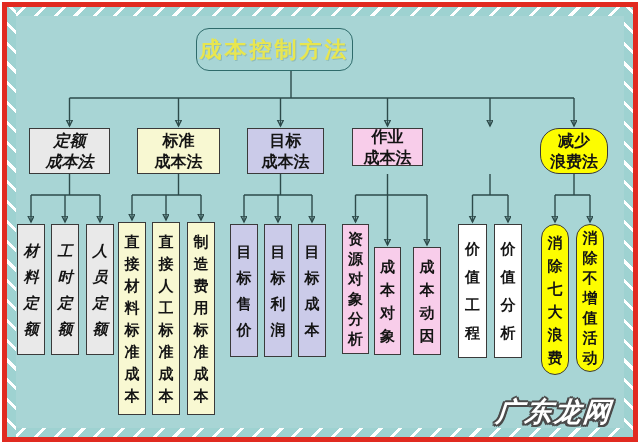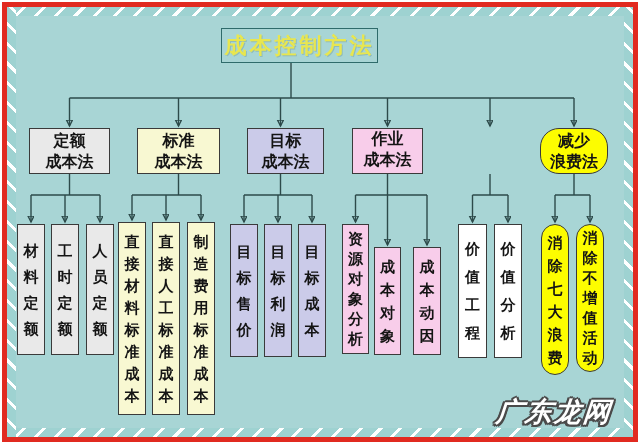--- a/index.html
+++ b/index.html
@@ -45,21 +45,21 @@
     border: 1px solid #2f6b6b;
     color: #e8e64f;
     font-size: 22px;
     letter-spacing: 3px;
     text-shadow: 1px 1px 0 #8fbcbc;
   }
   .branch { font-size: 16px; line-height: 21px; white-space: pre-line; }
   .leaf { flex-direction: column; font-size: 15px; }
   .leaf div { height: var(--lh, 24px); line-height: var(--lh, 24px); }
 
-  .fill-quota    { background: #e9e9e9; }
+  .fill-quota    { background: #e9e9e9; font-style: italic; }
   .fill-standard { background: #f8f8d2; }
   .fill-target   { background: #cbcbe9; }
   .fill-activity { background: #f8cdea; }
   .fill-value    { background: #ffffff; }
   .fill-waste    { background: #fdfd00; border-radius: 19px; }
 
   .watermark {
     position: absolute;
     right: 28px;
     bottom: 14px;
@@ -134,29 +134,29 @@
     <path d="M472.5 195 H508"></path>
     <path d="M472.5 195 V222" marker-end="url(#arr)"></path>
     <path d="M508 195 V222" marker-end="url(#arr)"></path>
 
     <path d="M574 174 V195"></path>
     <path d="M555 195 H590"></path>
     <path d="M555 195 V222" marker-end="url(#arr)"></path>
     <path d="M590 195 V222" marker-end="url(#arr)"></path>
   </svg>
 
-  <div class="node root-node" style="left:221px; top:28px; width:157px; height:35px;">成本控制方法</div>
+  <div class="node root-node" style="left:196px; top:28px; width:157px; height:43px;border-radius:13px;">成本控制方法</div>
 
   <div class="node branch fill-quota" style="left:29px; top:128px; width:81px; height:46px;">定额
 成本法</div>
   <div class="node branch fill-standard" style="left:137px; top:128px; width:83px; height:46px;">标准
 成本法</div>
   <div class="node branch fill-target" style="left:247px; top:128px; width:77px; height:46px;">目标
 成本法</div>
-  <div class="node branch fill-activity" style="left:352px; top:128px; width:71px; height:46px;font-family:Liberation Mono, monospace;">作业
+  <div class="node branch fill-activity" style="left:352px; top:128px; width:71px; height:38px;">作业
 成本法</div>
   <div class="node branch fill-waste" style="left:540px; top:128px; width:68px; height:46px;">减少
 浪费法</div>
 
   <div class="node leaf fill-quota" style="left:17px; top:224px; width:28px; height:131px; --lh:26px;">
       <div>材</div>
       <div>料</div>
       <div>定</div>
       <div>额</div>
     </div>

